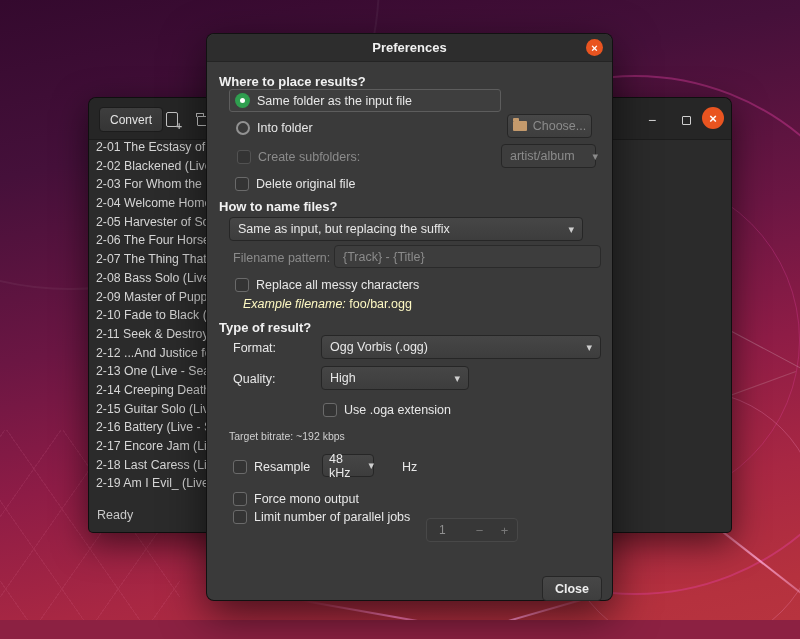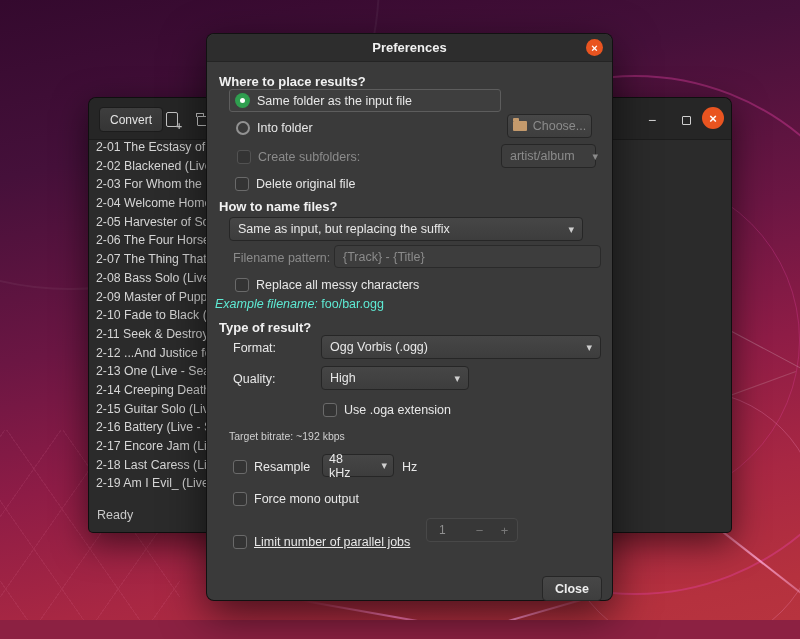--- a/index.html
+++ b/index.html
@@ -93,21 +93,21 @@
     display:flex; align-items:center; padding:0 8px; color:#8b8b8b; font-size:12.5px; }
   .icon-folder-f { position:relative; width:14px; height:10px; background:#c49a6c; border-radius:1px; margin-right:6px; }
   .icon-folder-f::before { content:""; position:absolute; left:0; top:-3px; width:6px; height:3px; background:#c49a6c; border-radius:1px 1px 0 0; }
 
   .spin { position:absolute; left:219px; top:484px; width:92px; height:24px; background:#373737;
     border:1px solid #484848; border-radius:4px; display:flex; align-items:center; }
   .spin .val { flex:1; padding-left:12px; color:#8f8f8f; font-size:12px; }
   .spin .step { width:25px; text-align:center; color:#777; font-size:13px; }
 
   .close-btn { position:absolute; left:335px; top:542px; width:60px; height:25px; font-weight:bold; }
-  .example-line { position:absolute; left:8px; top:263px; color:#5eead4; }
+  .example-line { position:absolute; left:36px; top:263px; color:#fef9c3; }
   .example-line em { font-style:italic; }
 </style>
 </head>
 <body>
 
 <div class="screen">
   <div class="ring ring3"></div>
   <div class="ring ring1"></div>
   <div class="ring ring2"></div>
   <div class="ring ring4"></div>
@@ -250,34 +250,34 @@
       <span class="cb"></span>
       <span class="lbl">Use .oga extension</span>
     </div>
 
     <div class="note" style="left:22px; top:396px;">Target bitrate: ~192 kbps</div>
 
     <div class="row" style="left:26px; top:423px; height:20px;">
       <span class="cb"></span>
       <span class="lbl">Resample</span>
     </div>
-    <div class="combo" style="left:115px; top:420px; width:72px; height:23px; padding:0 6px;">
+    <div class="combo" style="left:115px; top:420px; width:52px; height:23px; padding:0 6px;">
       <span>48 kHz</span>
       <span class="arrow">▾</span>
     </div>
     <div class="row" style="left:195px; top:424px; height:18px;align-items:center;">
       <span class="lbl">Hz</span>
     </div>
 
     <div class="row" style="left:26px; top:455px; height:20px;">
       <span class="cb"></span>
       <span class="lbl">Force mono output</span>
     </div>
 
-    <div class="row" style="left:26px; top:498px; height:20px;text-decoration:underline;">
+    <div class="row" style="left:26px; top:473px; height:20px;">
       <span class="cb"></span>
       <span class="lbl">Limit number of parallel jobs</span>
     </div>
     <div class="spin">
       <span class="val">1</span>
       <span class="step">−</span>
       <span class="step">+</span>
     </div>
 
     <div class="btn close-btn">

